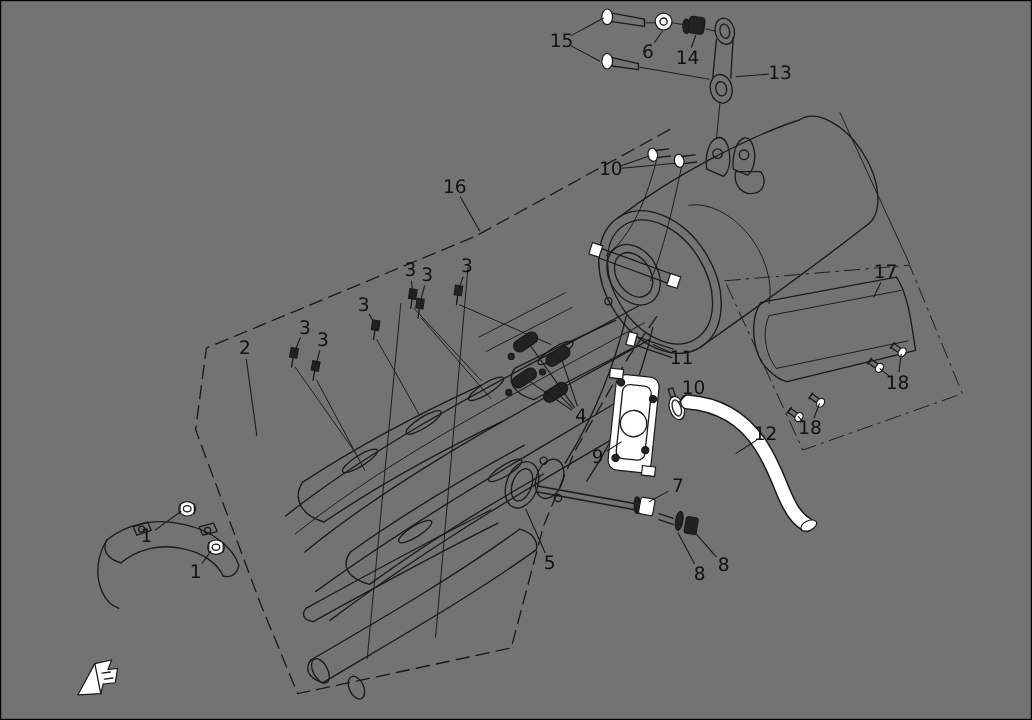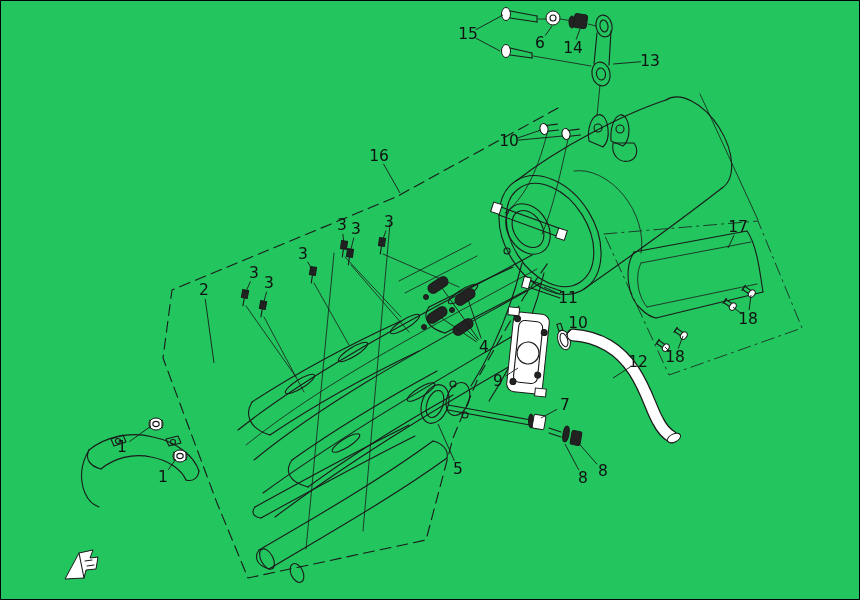--- a/index.html
+++ b/index.html
@@ -1,20 +1,20 @@
 <!DOCTYPE html>
 <html><head>
 <meta charset="utf-8">
 <style>
   html,body{margin:0;padding:0;background:#ffffff;}
   .canvas{
     position:relative;
     width:858px;height:598px;
     border:1px solid #000;
-    background:#22c55e;
+    background:#737373;
     font-family:"DejaVu Sans", sans-serif;
     overflow:hidden;
   }
   svg{position:absolute;left:0;top:0;}
   .ink{stroke:#1a1a1a;fill:none;stroke-width:1.1;stroke-linecap:round;stroke-linejoin:round;}
   .thin{stroke-width:0.8;}
   .dark{fill:#222;stroke:#1a1a1a;}
   .white{fill:#ffffff;stroke:#1a1a1a;}
   .callout-text{font-size:15.5px;fill:#111;font-family:"DejaVu Sans",sans-serif;}
 </style>

